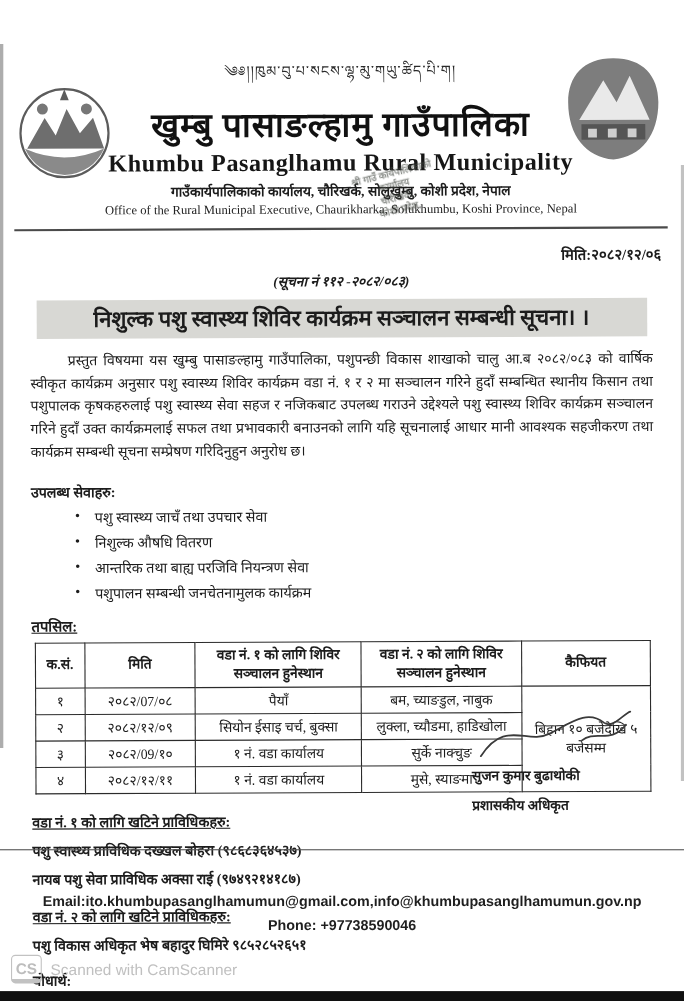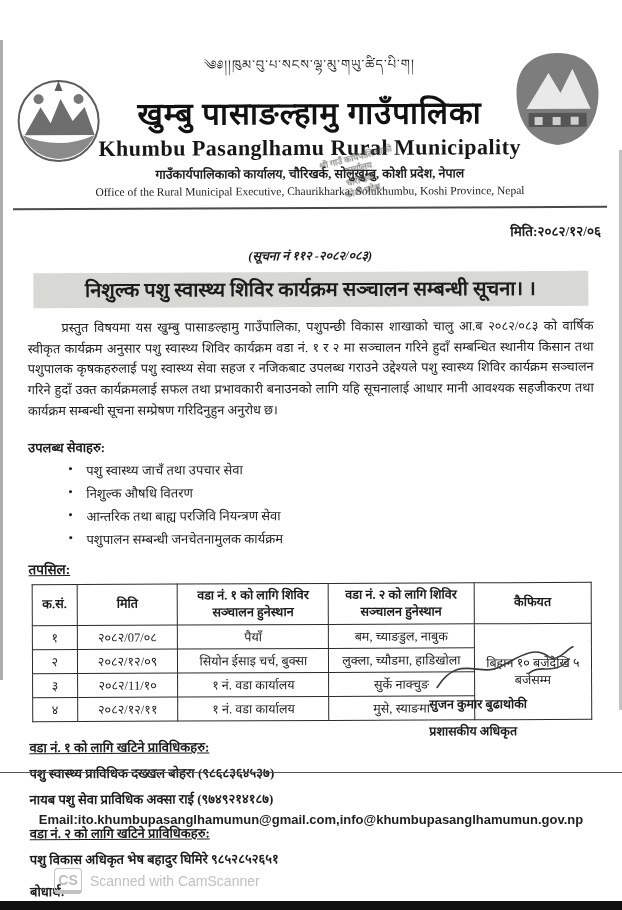--- a/index.html
+++ b/index.html
@@ -78,21 +78,20 @@
   .footer { position:absolute; left:0; right:0; top:812px; text-align:center; font-family:"Liberation Sans", sans-serif; }
   .footer .email { font-size:13px; font-weight:bold; color:#1f1f1f; }
   .footer .phone { font-size:13px; font-weight:bold; margin-top:6px; color:#1f1f1f; }
 
   .watermark { position:absolute; left:10px; top:868px; display:flex; align-items:center; gap:8px; }
   .cs-badge {
     width:28px; height:26px; border:1.5px solid #c2c2c2; border-radius:4px;
     color:#bdbdbd; font-family:"Liberation Sans", sans-serif; font-weight:bold;
     font-size:14px; display:flex; align-items:center; justify-content:center;
     border-bottom-width:4px;
-    margin-left:44px;
   }
   .wm-text { color:#c0c0c0; font-family:Liberation Sans, sans-serif; font-size:14px; }
 </style>
 </head>
 <body>
 
 <div class="scan-edge-left"></div>
 <div class="scan-edge-right"></div>
 
 <div class="page">
@@ -168,21 +167,21 @@
         <td rowspan="4">बिहान १० बजेदेखि ५ बजेसम्म</td>
       </tr>
       <tr>
         <td>२</td>
         <td>२०८२/१२/०९</td>
         <td>सियोन ईसाइ चर्च, बुक्सा</td>
         <td>लुक्ला, च्यौडमा, हाडिखोला</td>
       </tr>
       <tr>
         <td>३</td>
-        <td>२०८२/11/१०</td>
+        <td>२०८२/09/१०</td>
         <td>१ नं. वडा कार्यालय</td>
         <td>सुर्के नाक्चुङ</td>
       </tr>
       <tr>
         <td>४</td>
         <td>२०८२/१२/११</td>
         <td>१ नं. वडा कार्यालय</td>
         <td>मुसे, स्याङमा</td>
       </tr>
     </tbody>
@@ -203,20 +202,21 @@
     </svg>
     <div class="sig-name">सुजन कुमार बुढाथोकी</div>
     <div class="sig-title">प्रशासकीय अधिकृत</div>
   </div>
 
 </div>
 
 <div class="footer-rule"></div>
 <div class="footer">
   <div class="email">Email:ito.khumbupasanglhamumun@gmail.com,info@khumbupasanglhamumun.gov.np</div>
+  <div class="phone">Phone: +97738590046</div>
 </div>
 
 <div class="watermark">
   <div class="cs-badge">CS</div>
   <div class="wm-text">Scanned with CamScanner</div>
 </div>
 
 <div class="scan-bottom-bar"></div>
 
 </body></html>

